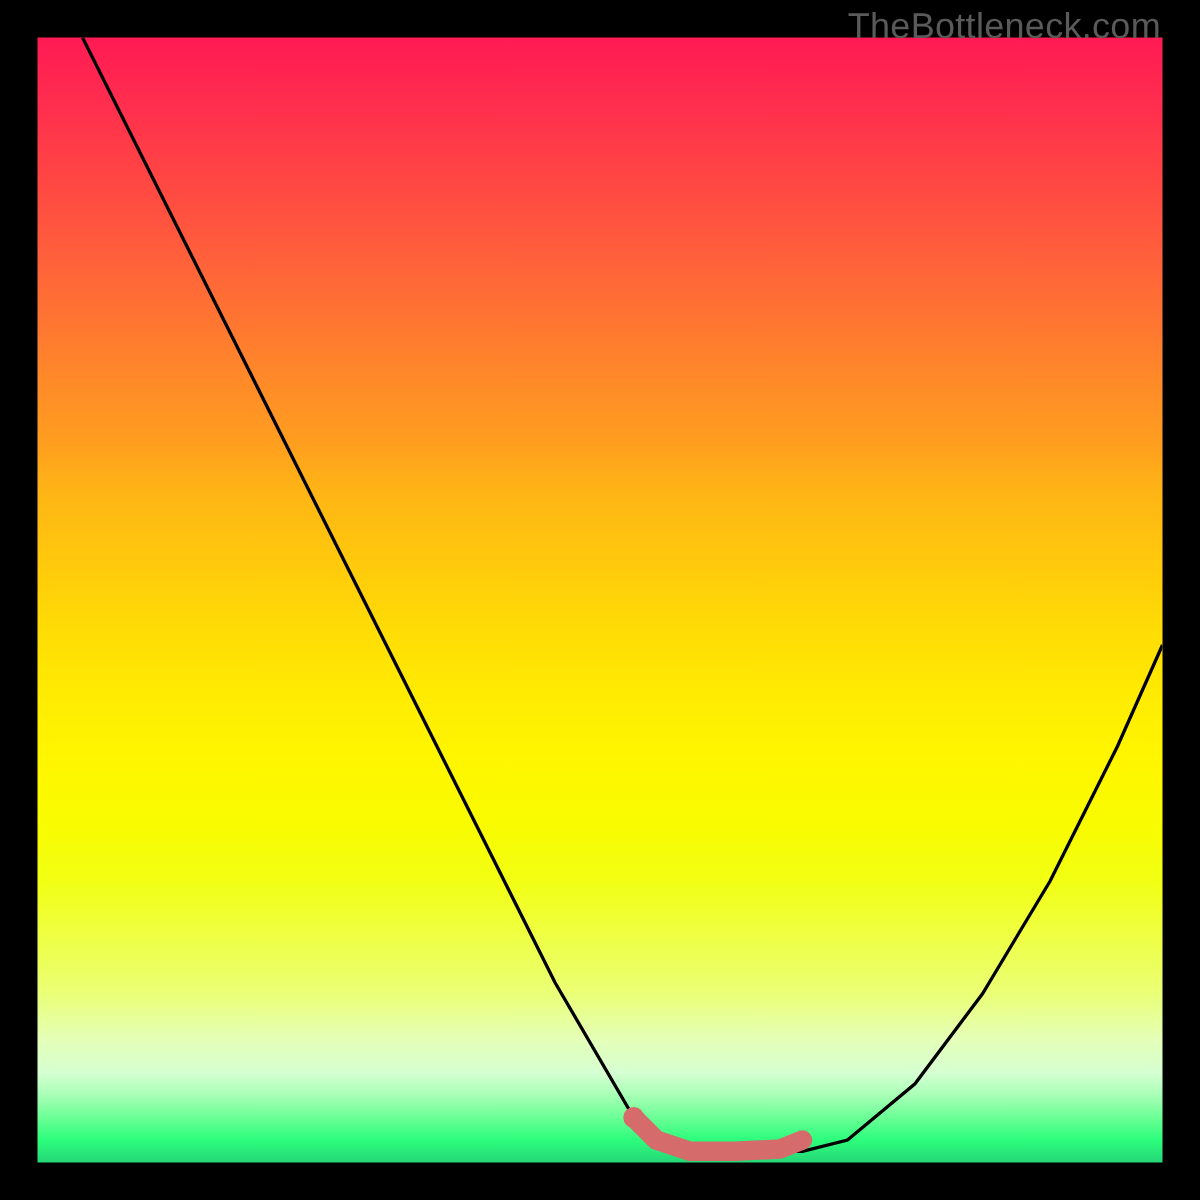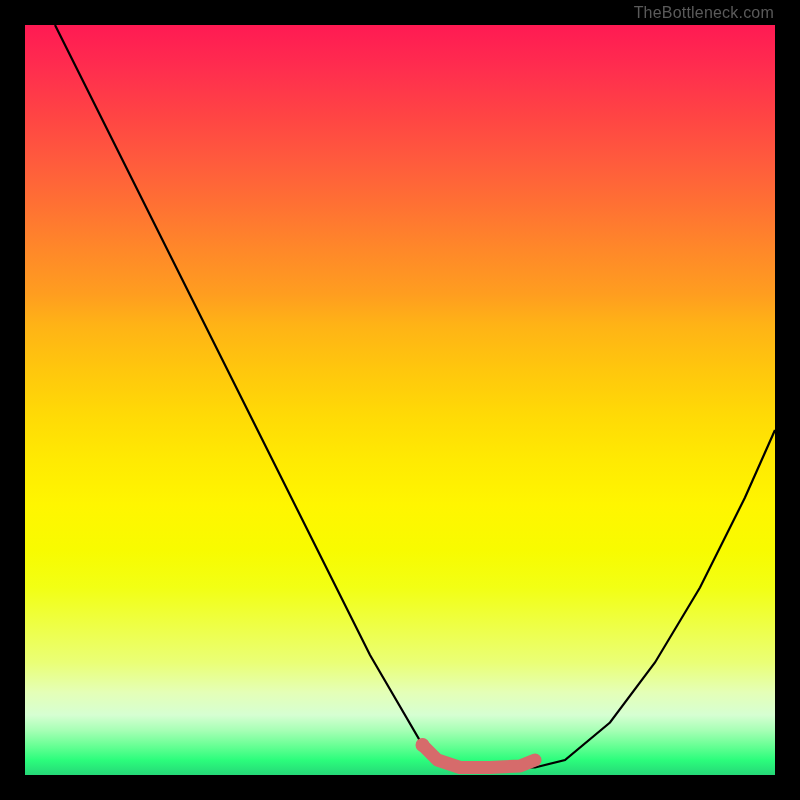--- a/index.html
+++ b/index.html
@@ -61,21 +61,21 @@
     left: 0;
     top: 0;
     width: 750px;
     height: 750px;
   }
   .watermark {
     position: absolute;
     top: 4px;
     right: 26px;
     font-family: Arial, Helvetica, sans-serif;
-    font-size: 16px;
+    font-size: 24px;
     color: #5a5a5a;
     letter-spacing: 0.2px;
     user-select: none;
   }
 </style>
 </head>
 <body>
 
 <div class="frame">
   <div class="plot-area">

